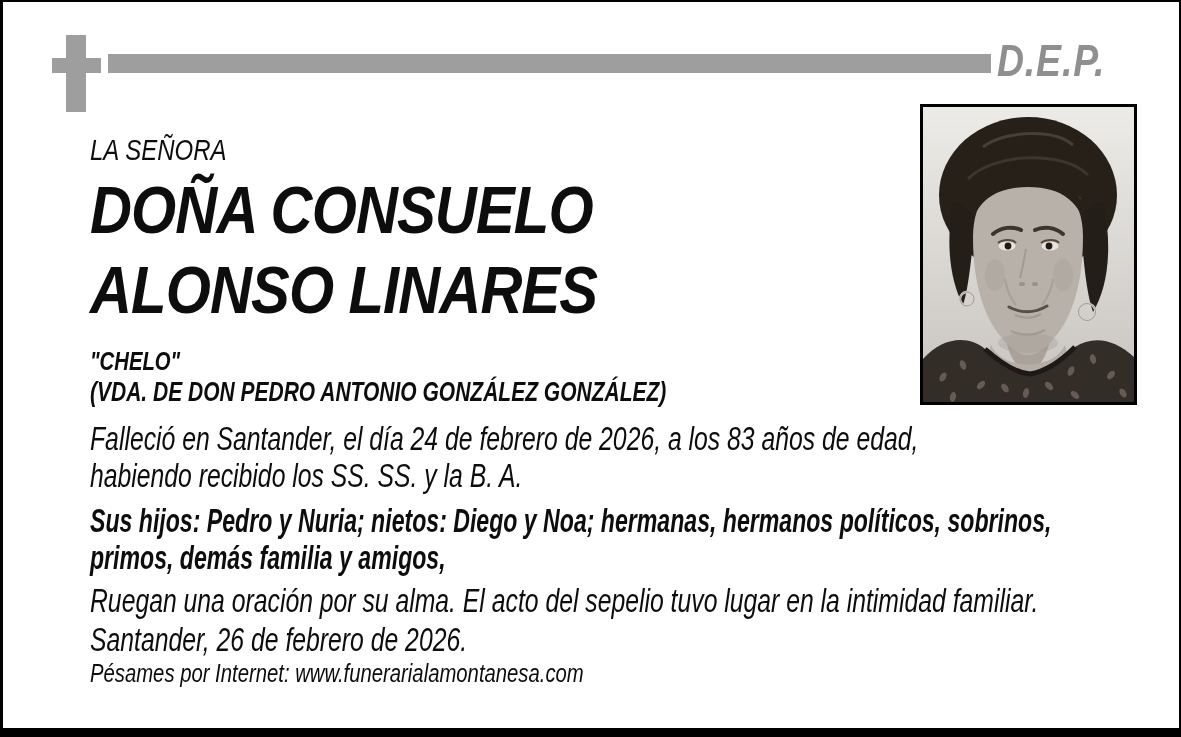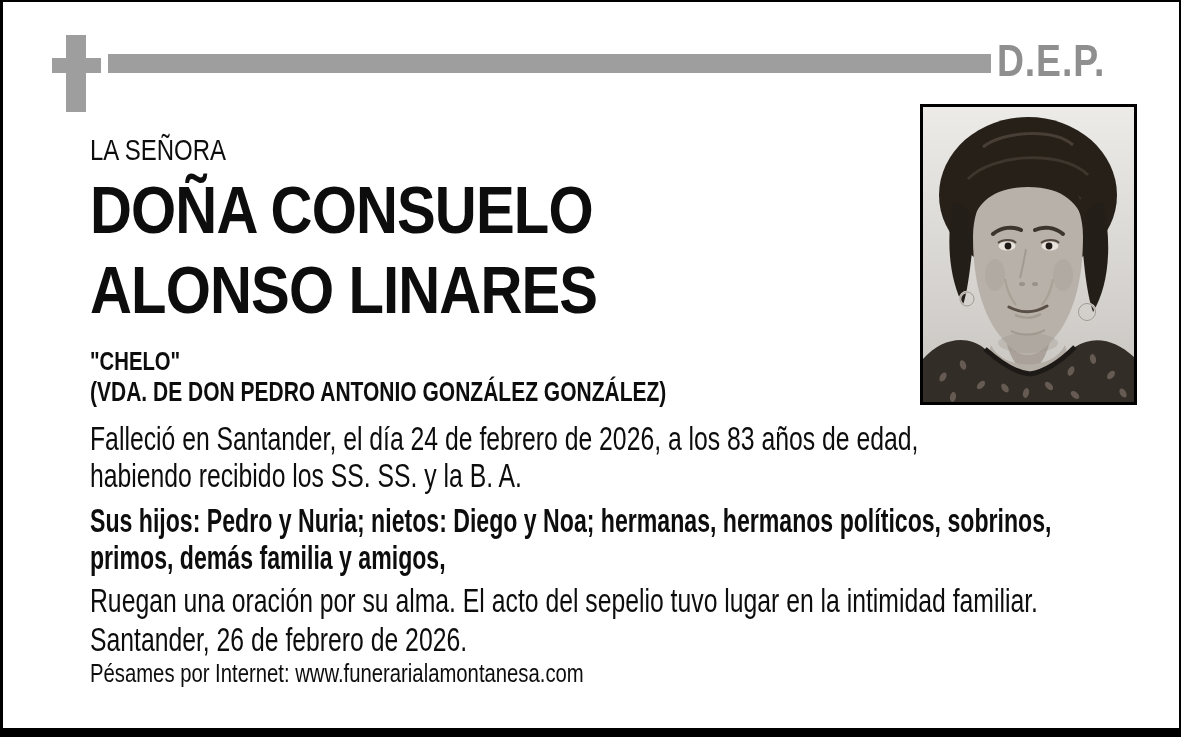--- a/index.html
+++ b/index.html
@@ -6,20 +6,21 @@
   .page{
     position:relative;
     width:1181px;height:737px;
     box-sizing:border-box;
     background:#ffffff;
     border-style:solid;border-color:#000000;
     border-width:2px 2px 9px 3px;
     overflow:hidden;
     font-family:"Liberation Sans", sans-serif;
     color:#0d0d0d;
+    font-style:italic;
   }
   
   .cross{position:absolute;left:49px;top:33px;width:49px;height:77px;}
   .cross .stem{position:absolute;left:14px;top:0;width:20px;height:77px;background:#9e9e9e;}
   .cross .arm{position:absolute;left:0;top:23px;width:49px;height:15px;background:#9e9e9e;}
   .hbar{position:absolute;left:105px;top:52px;width:883px;height:19px;background:#9e9e9e;}
   .dep{
     position:absolute;left:994px;top:34px;
     font-size:44px;font-weight:700;color:#8f8f8f;
     white-space:nowrap;transform:scaleX(0.85);transform-origin:left center;

